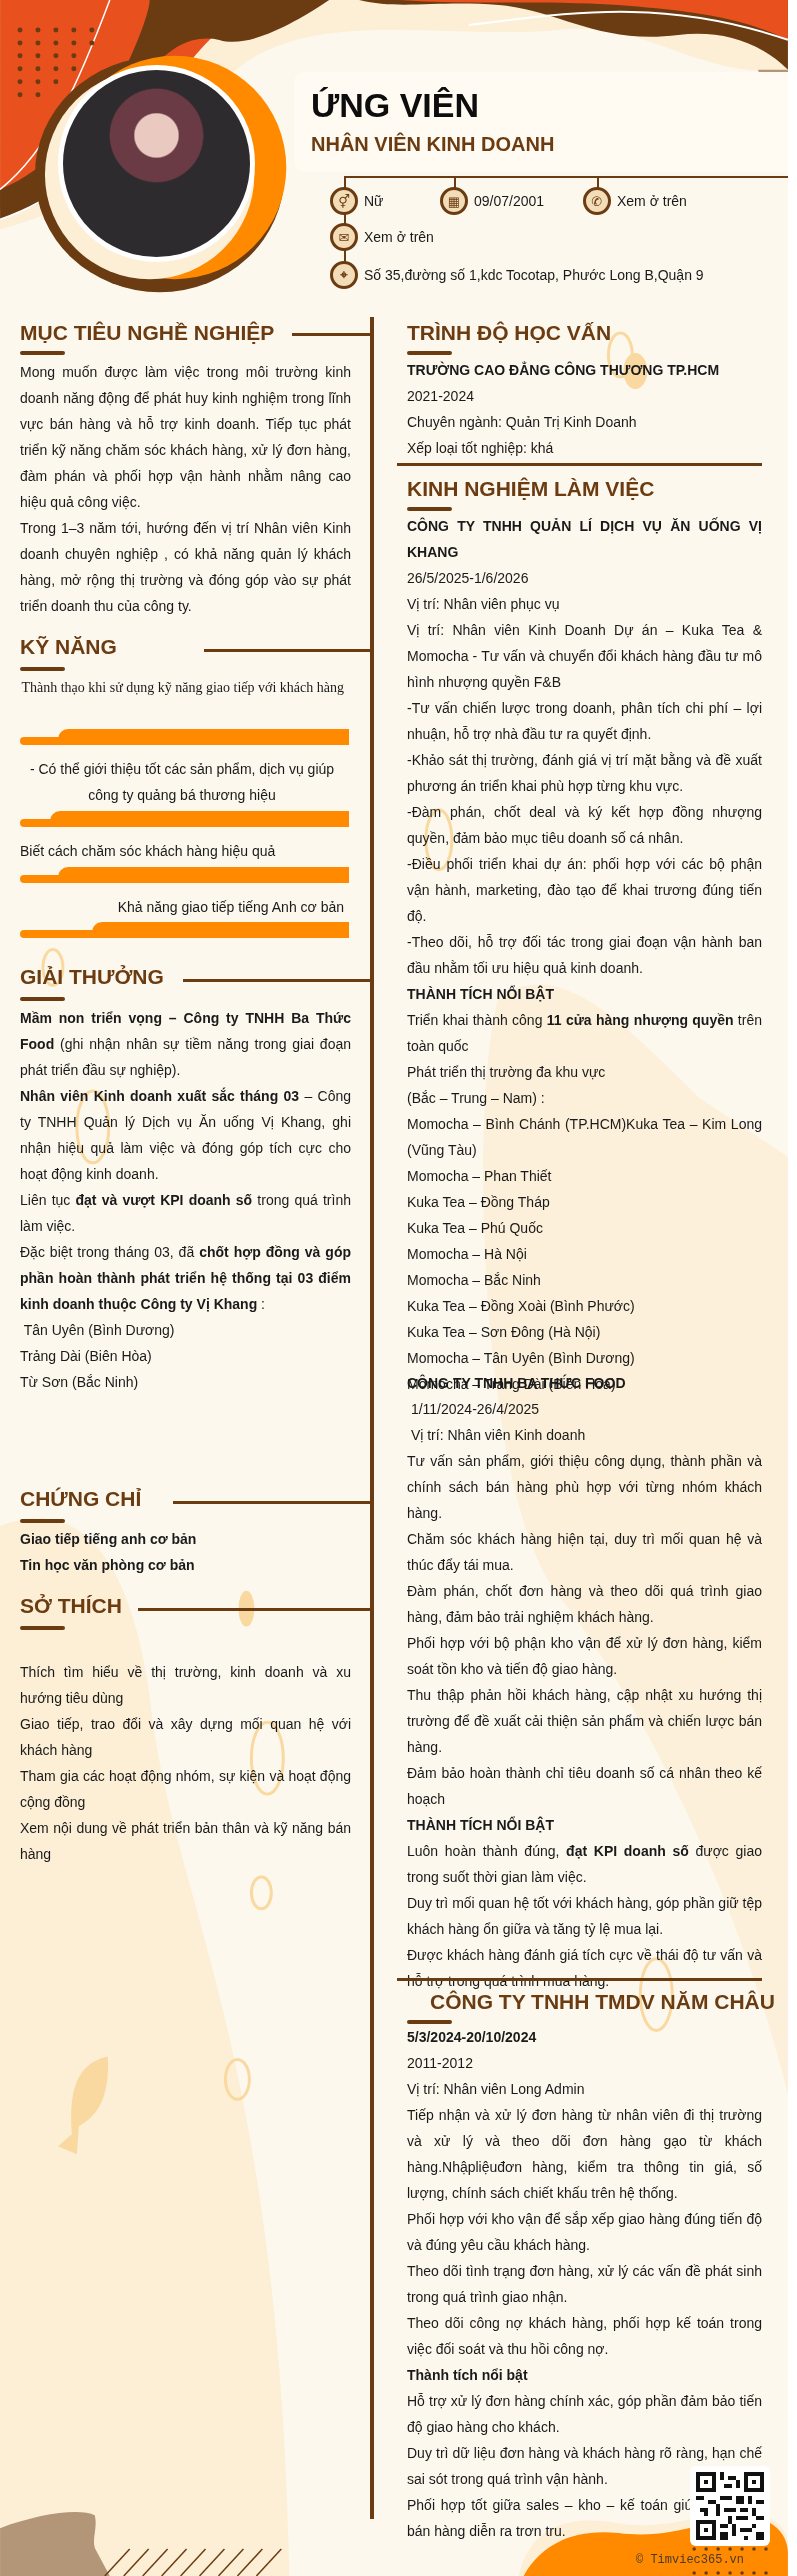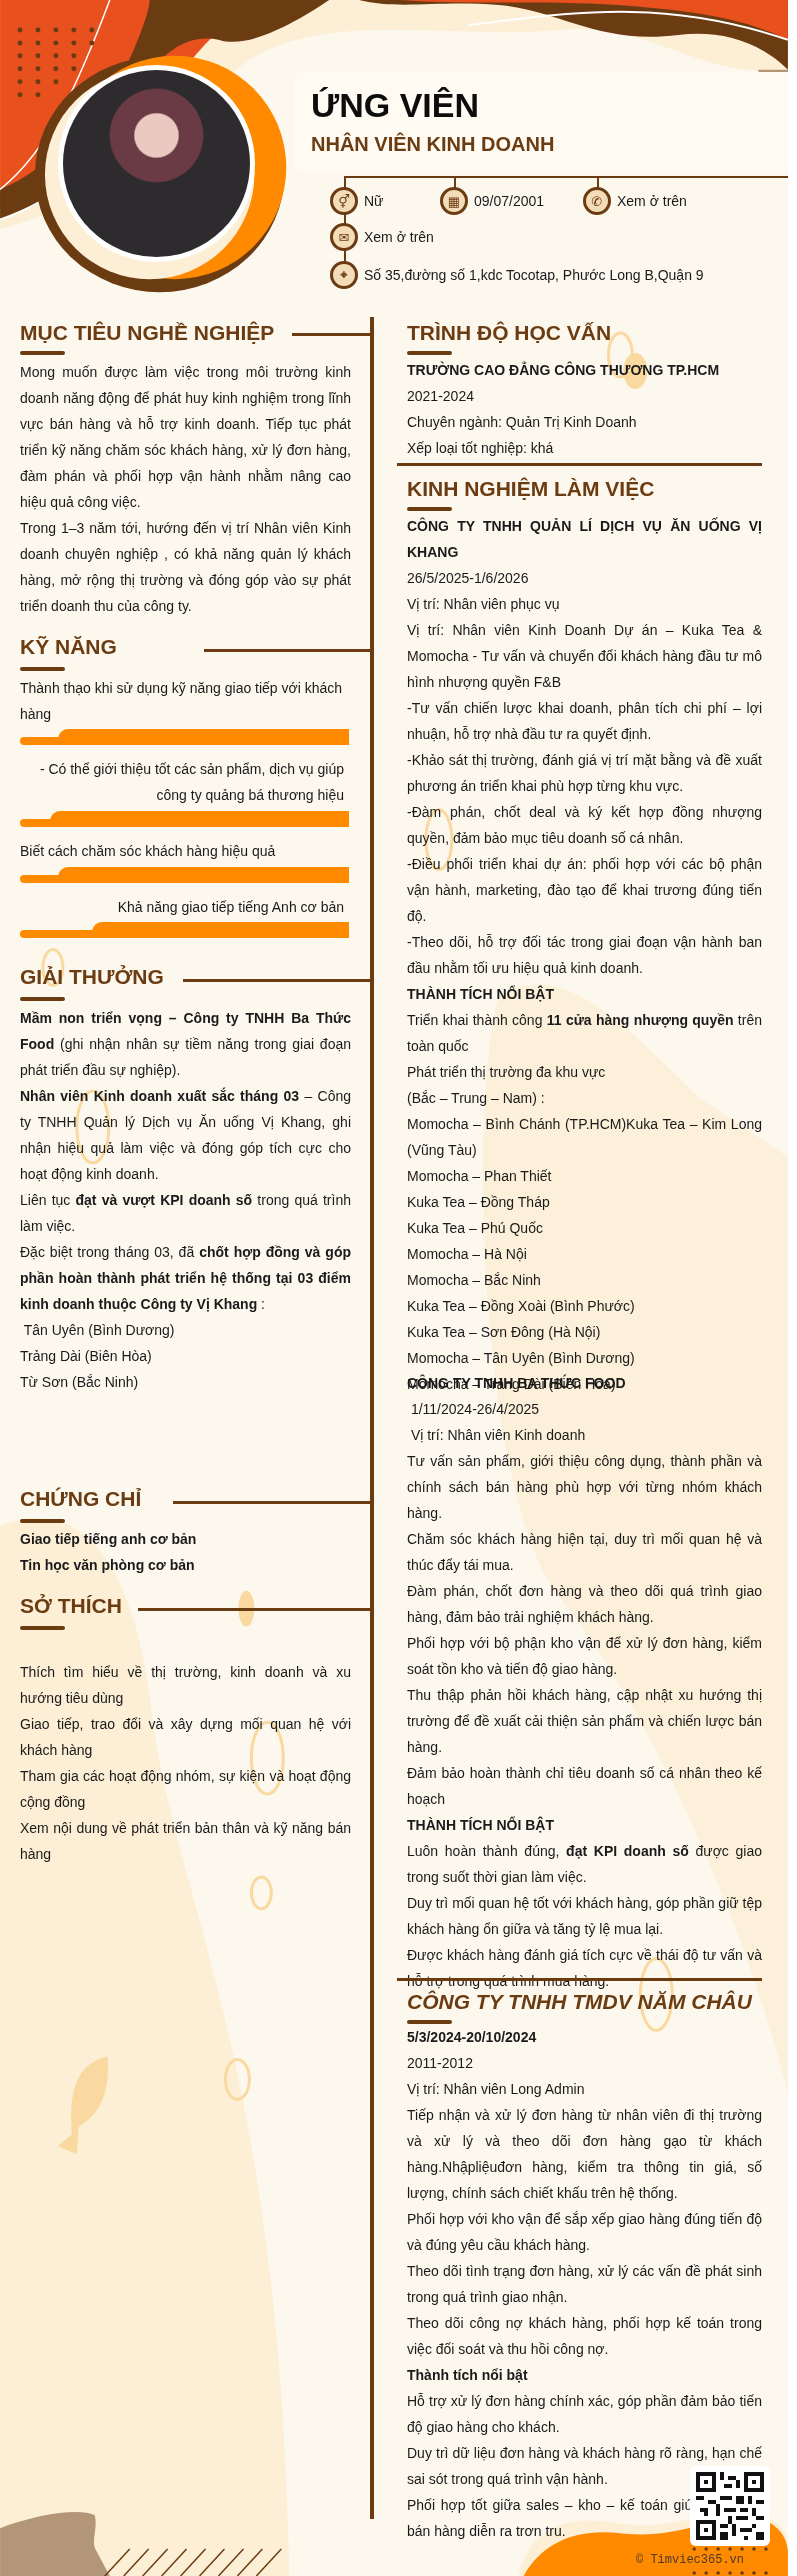--- a/index.html
+++ b/index.html
@@ -195,27 +195,27 @@
   <div class="hline" style="left:292px; top:333px; width:80px; height:3px;"></div>
   <div class="text" style="left:20px; top:359px; width:331px;">
     <p> Mong muốn được làm việc trong môi trường kinh doanh năng động để phát huy kinh nghiệm trong lĩnh vực bán hàng và hỗ trợ kinh doanh. Tiếp tục phát triển kỹ năng chăm sóc khách hàng, xử lý đơn hàng, đàm phán và phối hợp vận hành nhằm nâng cao hiệu quả công việc.</p>
     <p>Trong 1–3 năm tới, hướng đến vị trí Nhân viên Kinh doanh chuyên nghiệp , có khả năng quản lý khách hàng, mở rộng thị trường và đóng góp vào sự phát triển doanh thu của công ty.</p>
   </div>
 
   <div class="sec-title" style="left:20px; top:635px;">KỸ NĂNG</div>
   <div class="sec-underline" style="left:20px; top:667px;"></div>
   <div class="hline" style="left:204px; top:649px; width:168px; height:3px;"></div>
 
-  <div class="text" style="left:20px; top:675px; width:324px; text-align:left;">Thành thạo khi sử dụng kỹ năng giao tiếp với khách hàng</div>
+  <div class="text" style="left:20px; top:675px; width:324px; text-align:right;font-family:Liberation Serif, serif;">Thành thạo khi sử dụng kỹ năng giao tiếp với khách hàng</div>
   <div class="skill-bar" style="left:20px; top:729px; width:329px;">
       <div class="thin" style="width:60px;"></div>
       <div class="thick" style="width:291px;"></div>
     </div>
 
-  <div class="text" style="left:20px; top:756px; width:324px; text-align:right;">- Có thể giới thiệu tốt các sản phẩm, dịch vụ giúp công ty quảng bá thương hiệu</div>
+  <div class="text" style="left:20px; top:756px; width:324px; text-align:center;">- Có thể giới thiệu tốt các sản phẩm, dịch vụ giúp công ty quảng bá thương hiệu</div>
   <div class="skill-bar" style="left:20px; top:811px; width:329px;">
       <div class="thin" style="width:60px;"></div>
       <div class="thick" style="width:299px;"></div>
     </div>
 
   <div class="text" style="left:20px; top:838px; width:324px; text-align:left;">Biết cách chăm sóc khách hàng hiệu quả</div>
   <div class="skill-bar" style="left:20px; top:867px; width:329px;">
       <div class="thin" style="width:60px;"></div>
       <div class="thick" style="width:291px;"></div>
     </div>
@@ -268,21 +268,21 @@
   <div class="hline" style="left:397px; top:463px; width:365px; height:3px;"></div>
 
   <div class="sec-title" style="left:407px; top:477px;">KINH NGHIỆM LÀM VIỆC</div>
   <div class="sec-underline" style="left:407px; top:507px;"></div>
 
   <div class="text" style="left:407px; top:513px; width:355px;">
     <p class="bold">CÔNG TY TNHH QUẢN LÍ DỊCH VỤ ĂN UỐNG VỊ KHANG</p>
     <p>26/5/2025-1/6/2026</p>
     <p>Vị trí: Nhân viên phục vụ</p>
     <p>Vị trí: Nhân viên Kinh Doanh Dự án – Kuka Tea &amp; Momocha - Tư vấn và chuyển đổi khách hàng đầu tư mô hình nhượng quyền F&amp;B</p>
-    <p>-Tư vấn chiến lược khai doanh, phân tích chi phí – lợi nhuận, hỗ trợ nhà đầu tư ra quyết định.</p>
+    <p>-Tư vấn chiến lược trong doanh, phân tích chi phí – lợi nhuận, hỗ trợ nhà đầu tư ra quyết định.</p>
     <p>-Khảo sát thị trường, đánh giá vị trí mặt bằng và đề xuất phương án triển khai phù hợp từng khu vực.</p>
     <p>-Đàm phán, chốt deal và ký kết hợp đồng nhượng quyền, đảm bảo mục tiêu doanh số cá nhân.</p>
     <p>-Điều phối triển khai dự án: phối hợp với các bộ phận vận hành, marketing, đào tạo để khai trương đúng tiến độ.</p>
     <p>-Theo dõi, hỗ trợ đối tác trong giai đoạn vận hành ban đầu nhằm tối ưu hiệu quả kinh doanh.</p>
     <p class="bold">THÀNH TÍCH NỔI BẬT</p>
     <p><span>Triển khai thành công </span><span class="bold">11 cửa hàng nhượng quyền</span><span> trên toàn quốc</span></p>
     <p>Phát triển thị trường đa khu vực</p>
     <p>(Bắc – Trung – Nam) :</p>
     <p>Momocha – Bình Chánh (TP.HCM)Kuka Tea – Kim Long (Vũng Tàu)</p>
     <p>Momocha – Phan Thiết</p>
@@ -306,21 +306,21 @@
     <p>Phối hợp với bộ phận kho vận để xử lý đơn hàng, kiểm soát tồn kho và tiến độ giao hàng.</p>
     <p>Thu thập phản hồi khách hàng, cập nhật xu hướng thị trường để đề xuất cải thiện sản phẩm và chiến lược bán hàng.</p>
     <p>Đảm bảo hoàn thành chỉ tiêu doanh số cá nhân theo kế hoạch</p>
     <p class="bold">THÀNH TÍCH NỔI BẬT</p>
     <p><span>Luôn hoàn thành đúng, </span><span class="bold">đạt KPI doanh số</span><span> được giao trong suốt thời gian làm việc.</span></p>
     <p>Duy trì mối quan hệ tốt với khách hàng, góp phần giữ tệp khách hàng ổn giữa và tăng tỷ lệ mua lại.</p>
     <p>Được khách hàng đánh giá tích cực về thái độ tư vấn và hỗ trợ trong quá trình mua hàng.</p>
   </div>
 
   <div class="hline" style="left:397px; top:1978px; width:365px; height:3px;"></div>
-  <div class="sec-title" style="left:407px; top:1990px;font-style:italic;">CÔNG TY TNHH TMDV NĂM CHÂU</div>
+  <div class="sec-title" style="left:430px; top:1990px;">CÔNG TY TNHH TMDV NĂM CHÂU</div>
   <div class="sec-underline" style="left:407px; top:2020px;"></div>
   <div class="text" style="left:407px; top:2024px; width:355px;">
     <p class="bold">5/3/2024-20/10/2024</p>
     <p>2011-2012</p>
     <p>Vị trí: Nhân viên Long Admin</p>
     <p>Tiếp nhận và xử lý đơn hàng từ nhân viên đi thị trường và xử lý và theo dõi đơn hàng gạo từ khách hàng.Nhậpliệuđơn hàng, kiểm tra thông tin giá, số lượng, chính sách chiết khấu trên hệ thống.</p>
     <p>Phối hợp với kho vận để sắp xếp giao hàng đúng tiến độ và đúng yêu cầu khách hàng.</p>
     <p>Theo dõi tình trạng đơn hàng, xử lý các vấn đề phát sinh trong quá trình giao nhận.</p>
     <p>Theo dõi công nợ khách hàng, phối hợp kế toán trong việc đối soát và thu hồi công nợ.</p>
     <p class="bold">Thành tích nổi bật</p>

